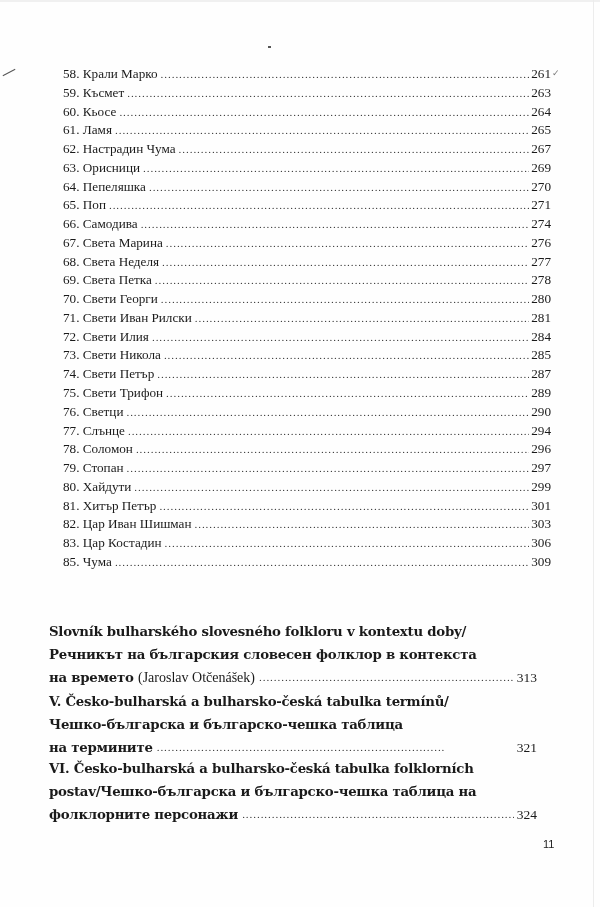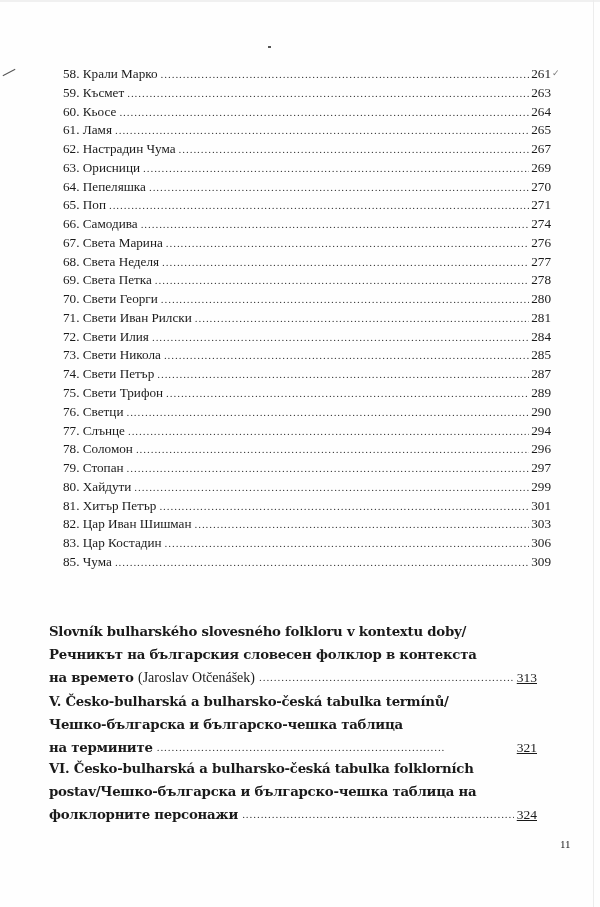--- a/index.html
+++ b/index.html
@@ -33,29 +33,29 @@
     position: absolute; left: 49px; width: 488px;
     font-family: "DejaVu Serif", "Liberation Serif", serif;
     font-weight: bold; font-size: 13.3px; line-height: 23px; letter-spacing: -0.25px;
   }
   .section .line { white-space: nowrap; height: 23px; }
   .section .last { display: flex; align-items: flex-end; }
   .section .last .lead { white-space: nowrap; padding-right: 4px; }
   .section .author { font-weight: normal; font-family: "Liberation Serif", serif; font-size: 14px; letter-spacing: 0; }
   .section .dots { flex: 1; overflow: hidden; white-space: nowrap; font-weight: normal; font-family: "Liberation Serif", serif; font-size: 11px; color: #333; }
   .section .dots::after { content: ". . . . . . . . . . . . . . . . . . . . . . . . . . . . . . . . . . . . . . . . . . . . . . . . . . . . . . . . . . . . . . . . . . . . . . . . . . . . . ."; letter-spacing: -0.9px; }
-  .section .page-num { font-weight: normal; font-family: "Liberation Serif", serif; font-size: 13.5px; padding-left: 3px; letter-spacing: 0; text-decoration: underline; }
+  .section .page-num { font-weight: normal; font-family: "Liberation Serif", serif; font-size: 13.5px; padding-left: 3px; letter-spacing: 0; }
 
   #sec-slovnik { top: 620px; }
   #sec-v { top: 690px; }
   #sec-vi { top: 757px; }
 
   .folio {
     position: absolute; left: 543px; top: 838px; font-size: 11px;
-    font-family: Liberation Serif, serif; color: #222; margin-left: 17px;
+    font-family: Liberation Sans, sans-serif; color: #222;
   }
 </style>
 </head>
 <body>
 
 <div class="page">
   <div class="scan-edge-top"></div>
   <div class="scan-edge"></div>
   <div class="mark-top"></div>
   <div class="mark-left"></div>

